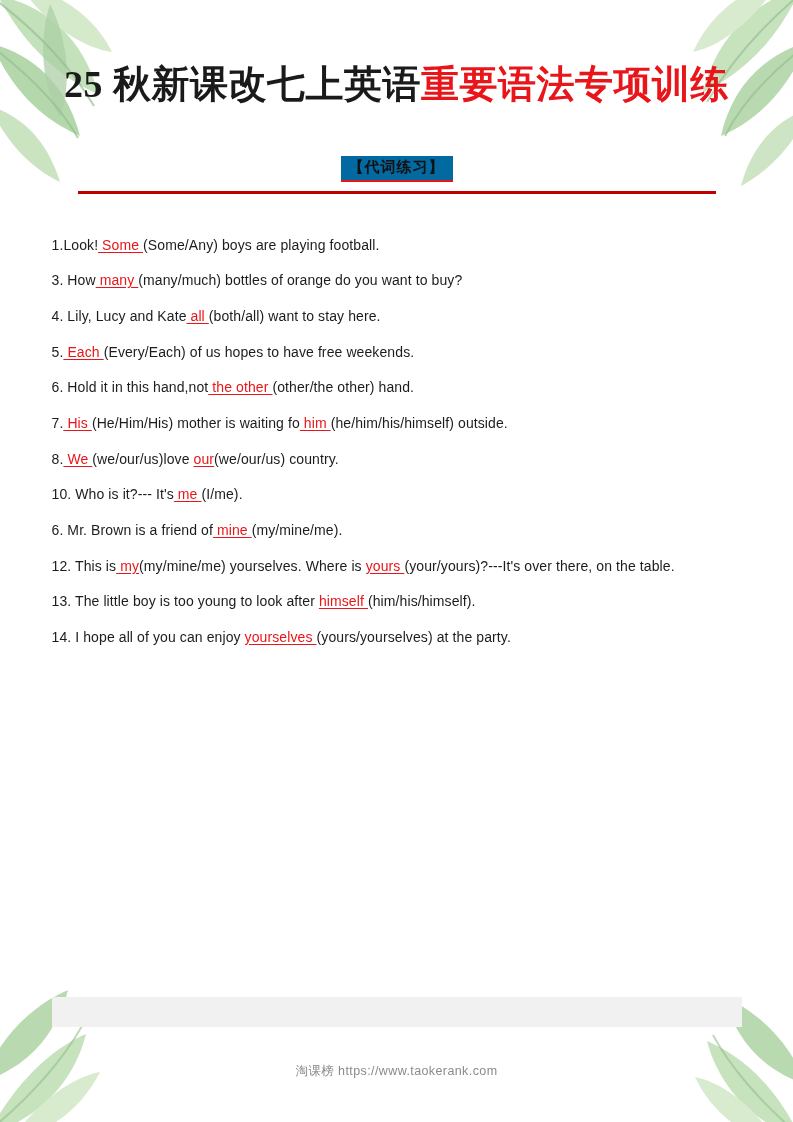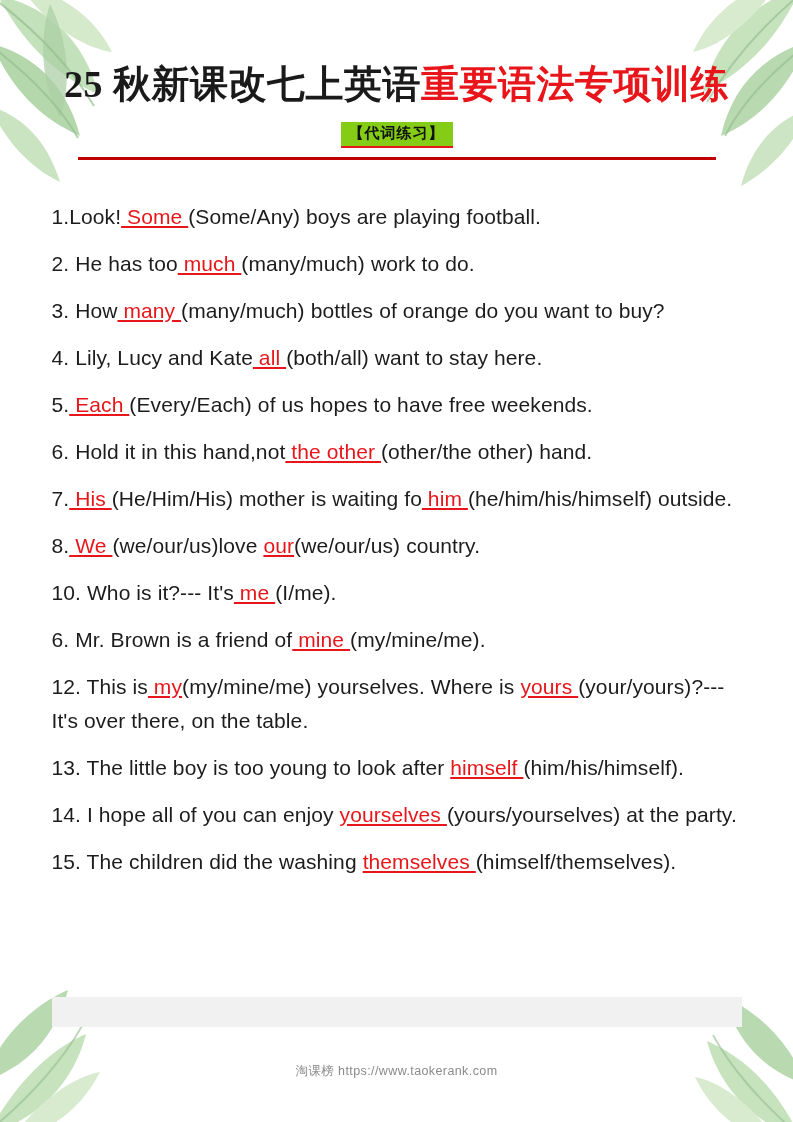--- a/index.html
+++ b/index.html
@@ -52,42 +52,43 @@
   }
   .main-title .accent {
     color: #e8161a;
   }
   .subtitle-row {
     margin-top: 14px;
     display: flex;
     justify-content: center;
   }
   .subtitle {
-    background: #84cc16;
+    background: #0369a1;
     color: #111111;
     font-family: "Liberation Serif", serif;
     font-size: 15px;
     font-weight: bold;
     padding: 2px 8px 3px 8px;
     border-bottom: 2px solid #e8161a;
     letter-spacing: 1px;
+    margin-top: 34px;
   }
   .rule {
     width: 638px;
     height: 3px;
     background: #c00000;
     margin: 9px auto 0 auto;
   }
 
   .body-wrap {
     margin: 40px auto 0 auto;
     width: 690px;
   }
   .q {
-    font-size: 21px;
+    font-size: 14px;
     color: #1c1c1c;
     line-height: 1.62;
     margin: 0 0 13px 0;
     letter-spacing: 0.1px;
   }
   .ans {
     color: #e8161a;
     text-decoration: underline;
     text-underline-offset: 2px;
   }
@@ -185,29 +186,27 @@
       <span>25 秋新课改七上英语</span><span class="accent">重要语法专项训练</span>
     </div>
     <div class="subtitle-row">
       <span class="subtitle">【代词练习】</span>
     </div>
     <div class="rule"></div>
   </div>
 
   <div class="body-wrap">
     <p class="q" id="q0"><span>1.Look!</span><span class="ans"> Some </span><span>(Some/Any) boys are playing football.</span></p>
-    <p class="q" id="q1"><span>2. He has too</span><span class="ans"> much </span><span>(many/much) work to do.</span></p>
     <p class="q" id="q2"><span>3. How</span><span class="ans"> many </span><span>(many/much) bottles of orange do you want to buy?</span></p>
     <p class="q" id="q3"><span>4. Lily, Lucy and Kate</span><span class="ans"> all </span><span>(both/all) want to stay here.</span></p>
     <p class="q" id="q4"><span>5.</span><span class="ans"> Each </span><span>(Every/Each) of us hopes to have free weekends.</span></p>
     <p class="q" id="q5"><span>6. Hold it in this hand,not</span><span class="ans"> the other </span><span>(other/the other) hand.</span></p>
     <p class="q" id="q6"><span>7.</span><span class="ans"> His </span><span>(He/Him/His) mother is waiting fo</span><span class="ans"> him </span><span>(he/him/his/himself) outside.</span></p>
     <p class="q" id="q7"><span>8.</span><span class="ans"> We </span><span>(we/our/us)love </span><span class="ans">our</span><span>(we/our/us) country.</span></p>
     <p class="q" id="q9"><span>10. Who is it?--- It's</span><span class="ans"> me </span><span>(I/me).</span></p>
     <p class="q" id="q10"><span>6. Mr. Brown is a friend of</span><span class="ans"> mine </span><span>(my/mine/me).</span></p>
     <p class="q" id="q11"><span>12. This is</span><span class="ans"> my</span><span>(my/mine/me) yourselves. Where is </span><span class="ans">yours </span><span>(your/yours)?---It's over there, on the table.</span></p>
     <p class="q" id="q12"><span>13. The little boy is too young to look after </span><span class="ans">himself </span><span>(him/his/himself).</span></p>
     <p class="q" id="q13"><span>14. I hope all of you can enjoy </span><span class="ans">yourselves </span><span>(yours/yourselves) at the party.</span></p>
-    <p class="q" id="q14"><span>15. The children did the washing </span><span class="ans">themselves </span><span>(himself/themselves).</span></p>
   </div>
 
   <div class="footer">淘课榜 https://www.taokerank.com</div>
 </div>
 
 </body></html>

